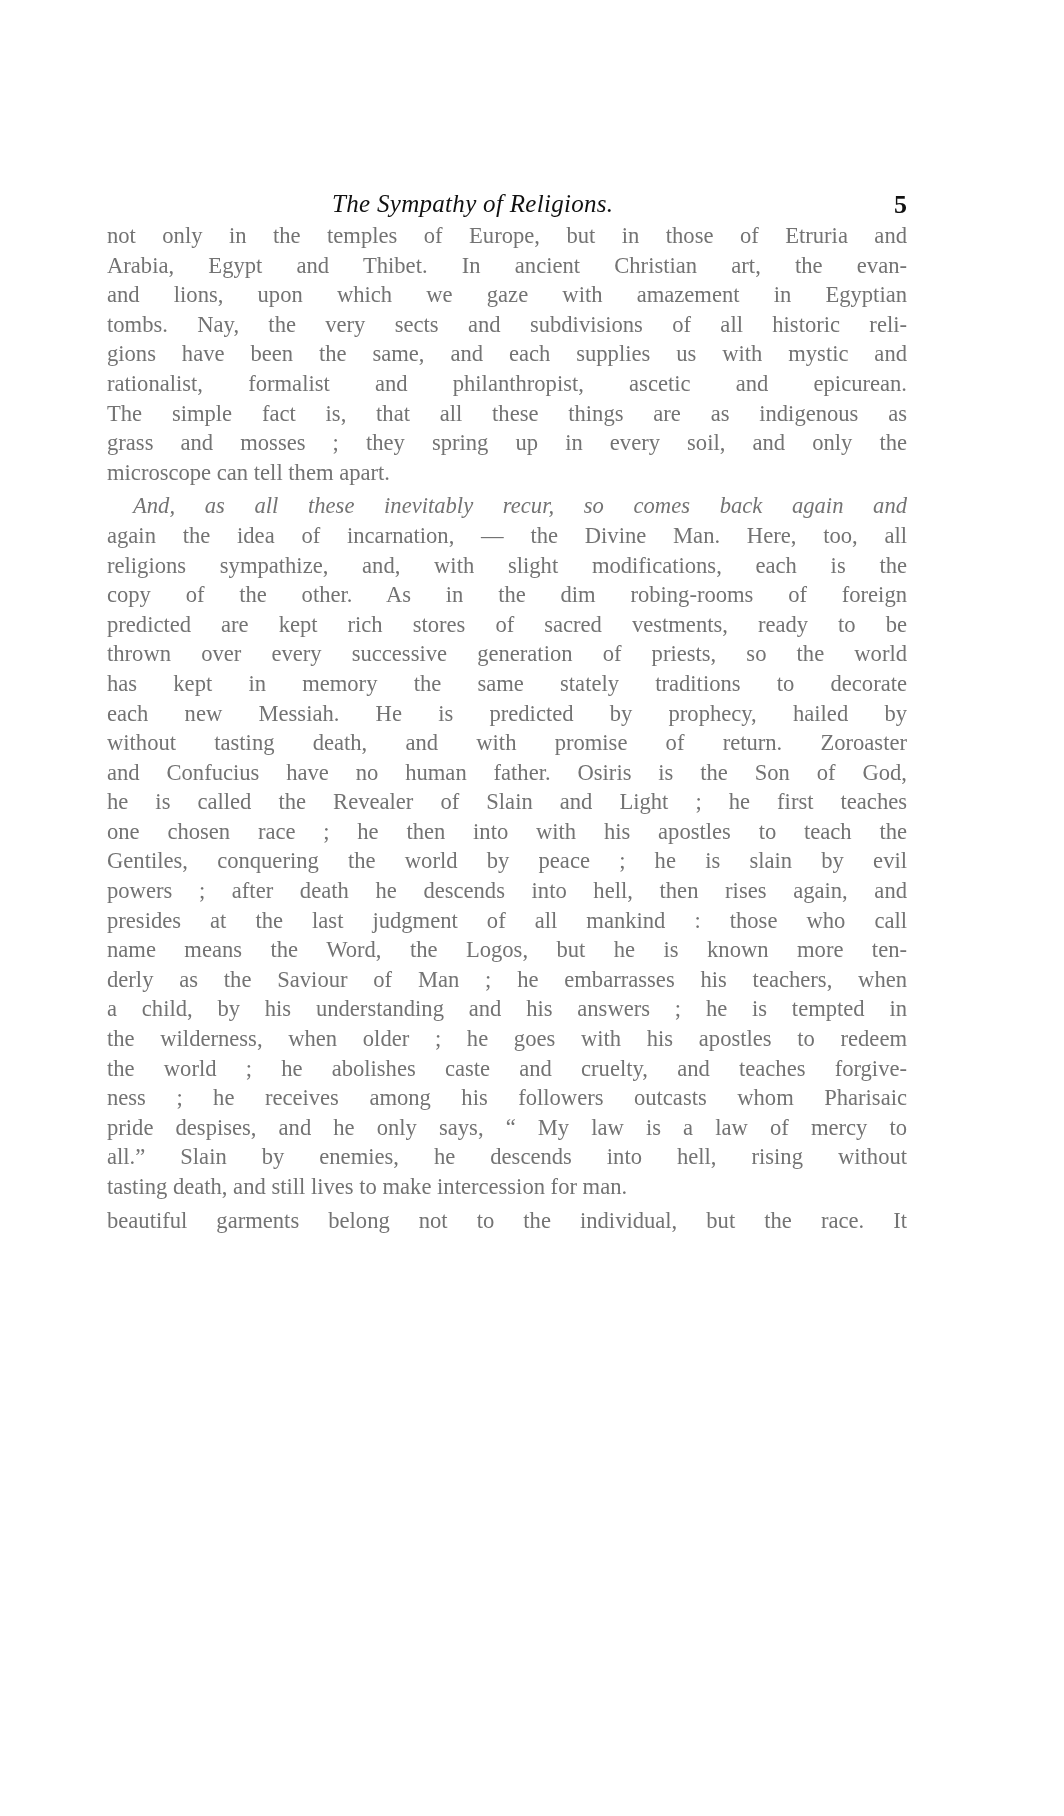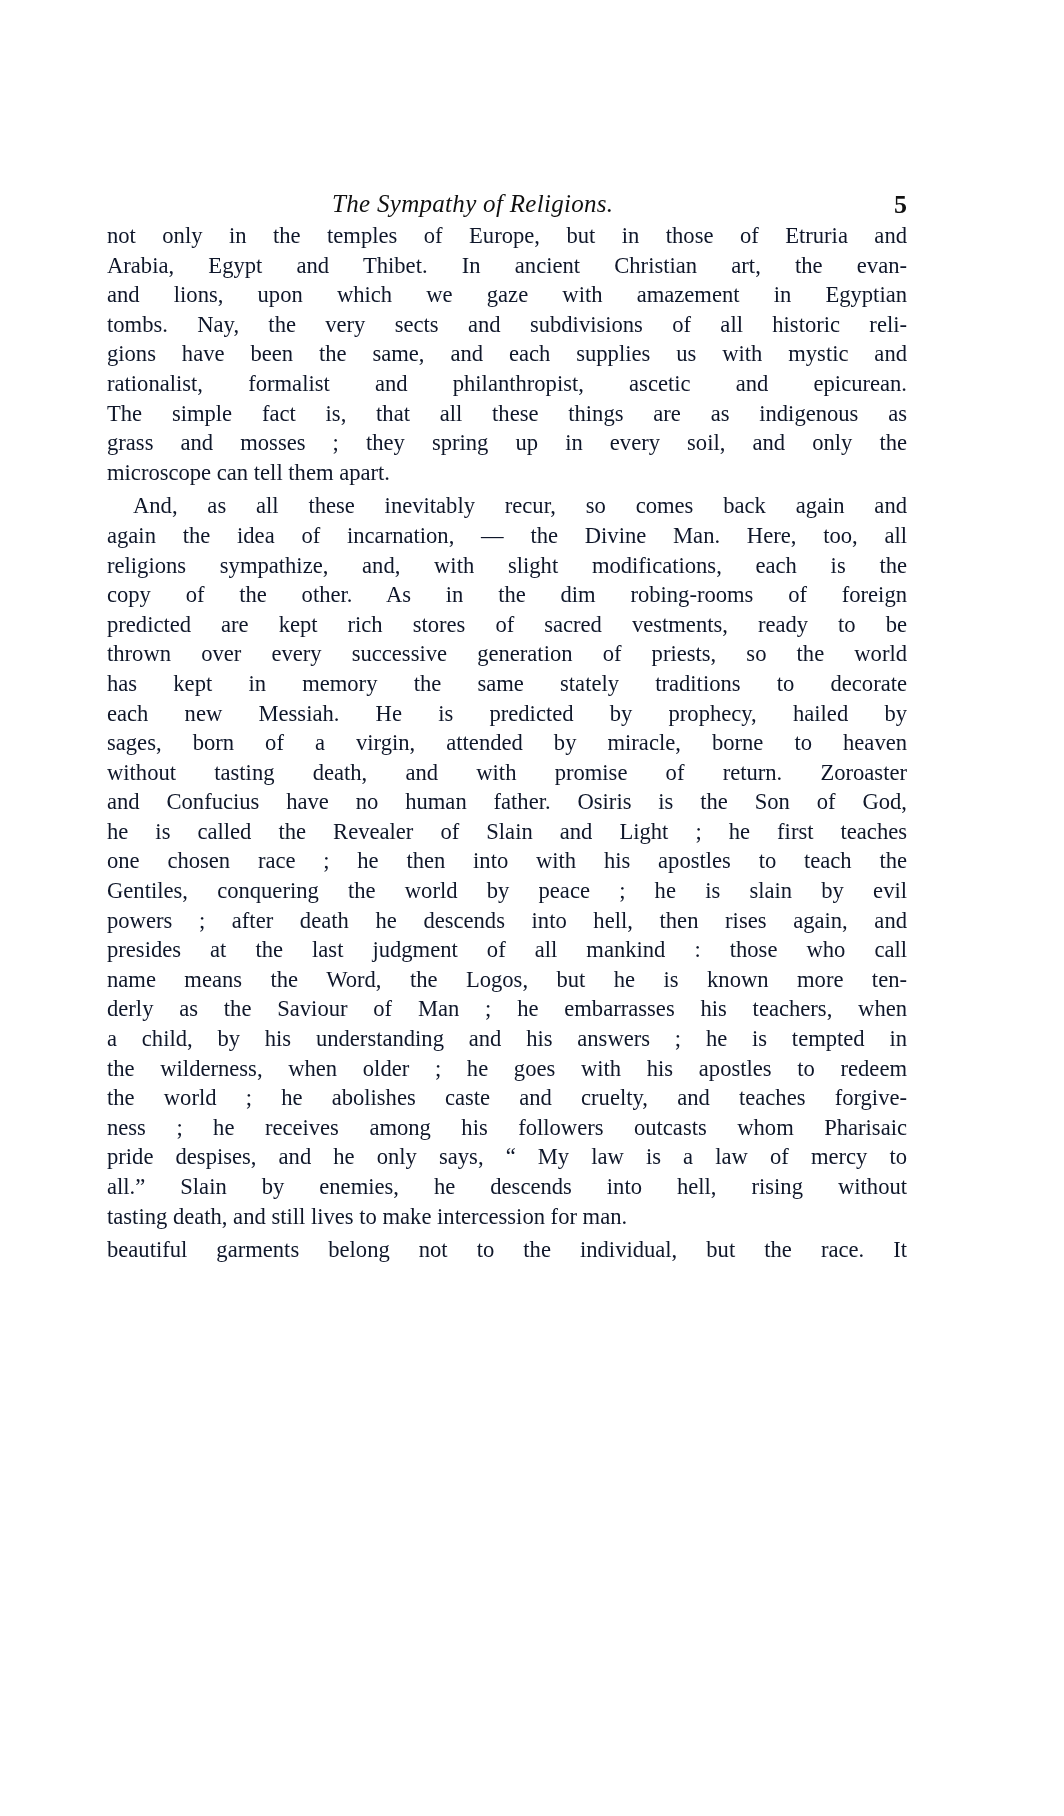--- a/index.html
+++ b/index.html
@@ -1,24 +1,24 @@
 <!DOCTYPE html>
 <html><head>
   <meta charset="utf-8">
   <style>
     html, body { margin: 0; padding: 0; background: #ffffff; }
     body { width: 1064px; height: 1816px; position: relative; overflow: hidden; }
     .page { position: absolute; left: 0; top: 0; width: 862px; height: 1816px; background: #ffffff; color: #141414; }
     .running-head { position: absolute; top: 190px; left: 107px; width: 800px; height: 32px; }
     .running-title { position: absolute; left: 225px; top: 0; font-family: "Liberation Serif", serif; font-style: italic; font-size: 25px; letter-spacing: 0.3px; color: #111; }
     .page-number { position: absolute; right: 0; top: 0; font-family: "Liberation Serif", serif; font-weight: bold; font-size: 26px; color: #111; }
-    .body-text { position: absolute; top: 221px; left: 107px; width: 800px; font-family: "Liberation Serif", serif; font-size: 22.6px; line-height: 29.6px; color: #0f172a; }
+    .body-text { position: absolute; top: 221px; left: 107px; width: 800px; font-family: "Liberation Serif", serif; font-size: 22.6px; line-height: 29.6px; color: #737373; }
     .line { display: block; white-space: nowrap; text-align: justify; text-align-last: justify; height: 29.6px; }
     .line.last { text-align-last: left; }
-    .line.indent { padding-left: 26px; }
+    .line.indent { padding-left: 26px; font-style: italic; }
     .para-gap { height: 4px; }
   </style>
 </head>
 <body>
 
 <div class="page">
   <div class="running-head">
     <span class="running-title">The Sympathy of Religions.</span>
     <span class="page-number">5</span>
   </div>
@@ -38,21 +38,20 @@
     <div class="para-gap"></div>
     <div>
       <span class="line indent">And, as all these inevitably recur, so comes back again and</span>
       <span class="line">again the idea of incarnation, — the Divine Man.  Here, too, all</span>
       <span class="line">religions sympathize, and, with slight modifications, each is the</span>
       <span class="line">copy of the other.  As in the dim robing-rooms of foreign</span>
       <span class="line">predicted are kept rich stores of sacred vestments, ready to be</span>
       <span class="line">thrown over every successive generation of priests, so the world</span>
       <span class="line">has kept in memory the same stately traditions to decorate</span>
       <span class="line">each new Messiah.  He is predicted by prophecy, hailed by</span>
-      <span class="line">sages, born of a virgin, attended by miracle, borne to heaven</span>
       <span class="line">without tasting death, and with promise of return.  Zoroaster</span>
       <span class="line">and Confucius have no human father.  Osiris is the Son of God,</span>
       <span class="line">he is called the Revealer of Slain and Light ; he first teaches</span>
       <span class="line">one chosen race ; he then into with his apostles to teach the</span>
       <span class="line">Gentiles, conquering the world by peace ; he is slain by evil</span>
       <span class="line">powers ; after death he descends into hell, then rises again, and</span>
       <span class="line">presides at the last judgment of all mankind : those who call</span>
       <span class="line">name means the Word, the Logos, but he is known more ten-</span>
       <span class="line">derly as the Saviour of Man ; he embarrasses his teachers, when</span>
       <span class="line">a child, by his understanding and his answers ; he is tempted in</span>

